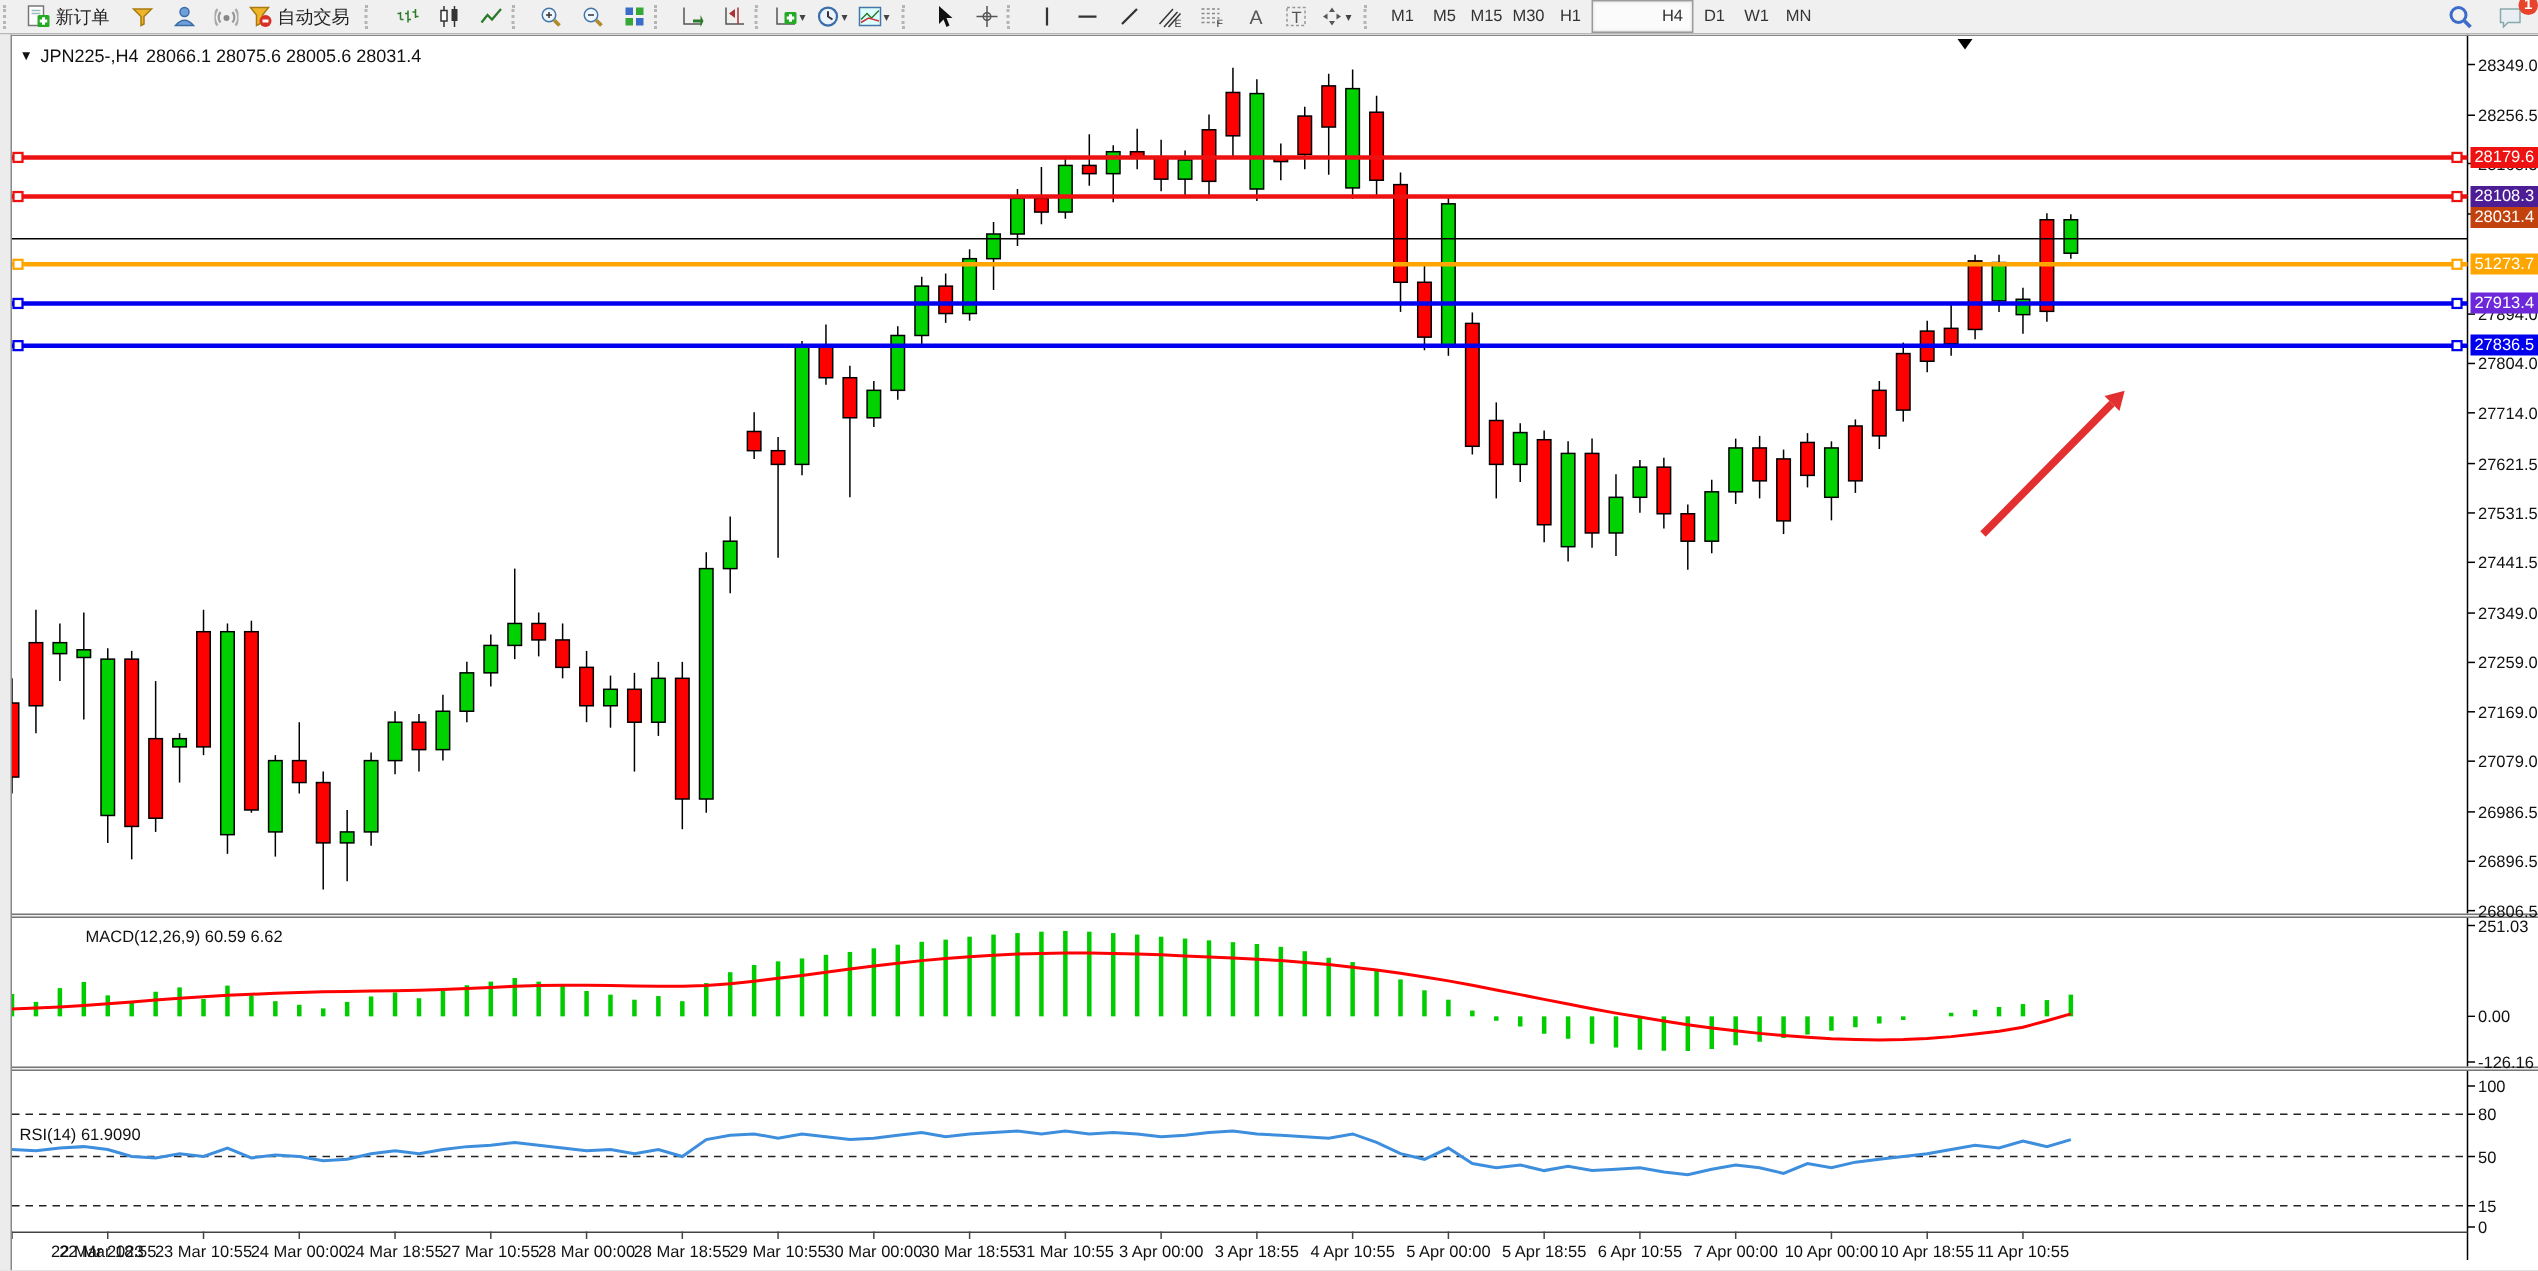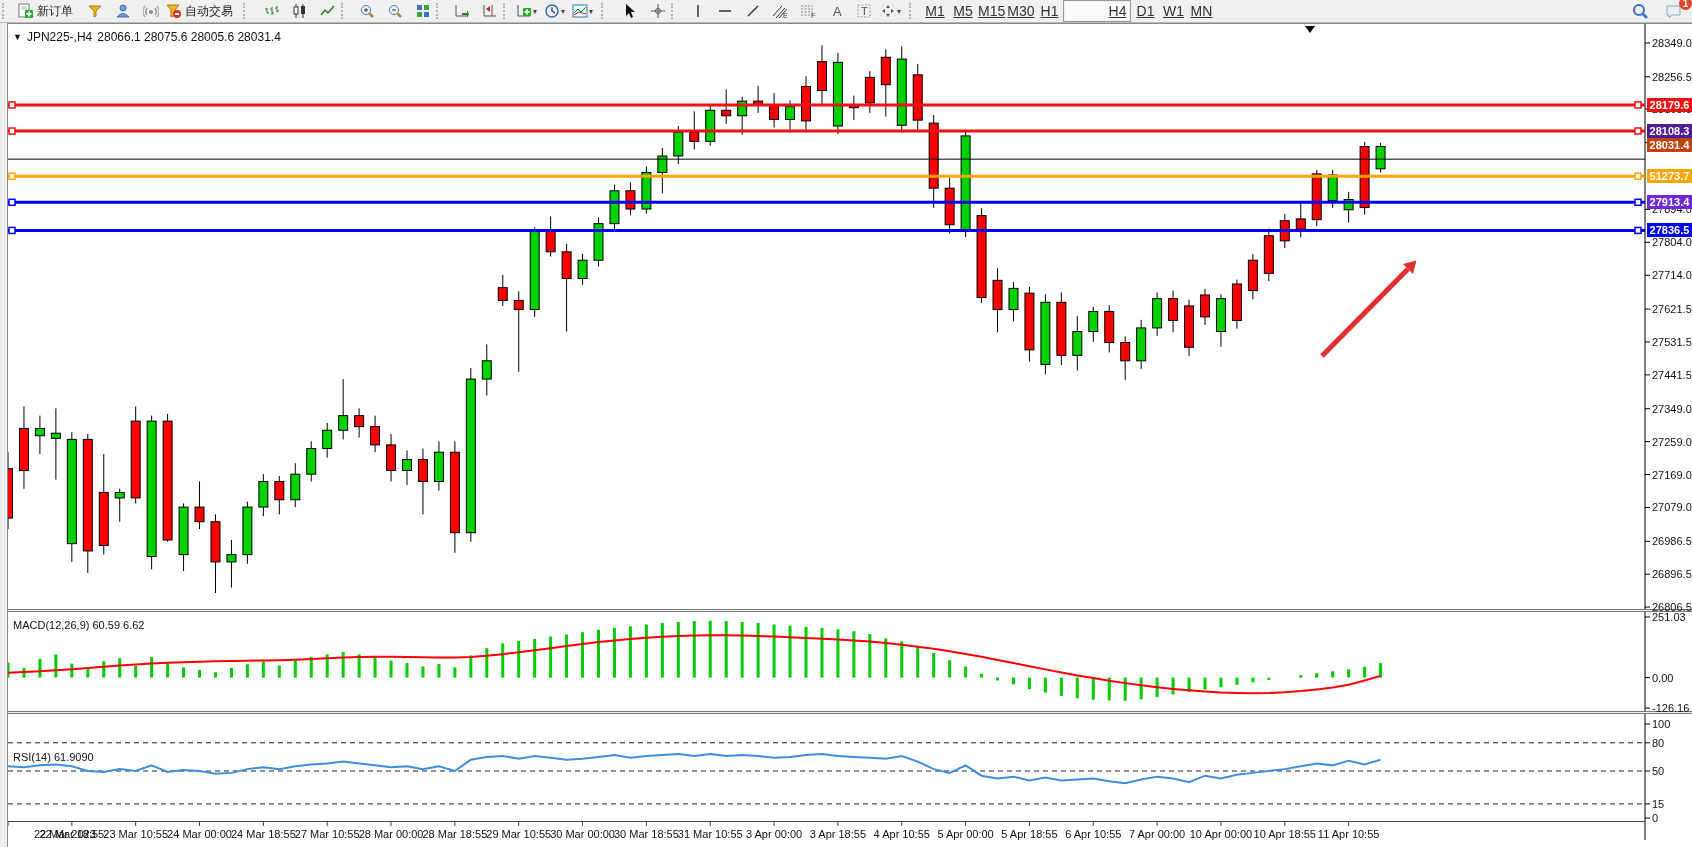--- a/index.html
+++ b/index.html
@@ -5,32 +5,32 @@
   html,body{margin:0;padding:0;background:#c8c8c8;}
   .app{position:relative;width:1692px;height:847px;background:#fff;font-family:"Liberation Sans",sans-serif;overflow:hidden;}
   
   .toolbar{position:absolute;left:0;top:0;width:1692px;height:22px;background:#f0f0f0;border-bottom:1px solid #b8b8b8;display:flex;align-items:center;font-size:12px;color:#222;}
   .tgroup{display:flex;align-items:center;height:22px;padding:0 3px;}
   .grip{width:5px;height:16px;margin:0 2px;border-left:2px dotted #b5b5b5;}
   .tbtn{display:flex;align-items:center;justify-content:flex-end;min-width:22px;height:20px;padding:0 2px;border:1px solid transparent;border-radius:2px;cursor:default;}
   .tbtn svg{display:block;}
   .tlabel{margin-left:3px;margin-right:2px;white-space:nowrap;}
   .caret{font-size:8px;color:#444;margin-left:1px;}
-  .tfbtn{min-width:26px;height:20px;display:flex;align-items:center;justify-content:center;font-size:14px;color:#333;border:1px solid transparent;text-decoration:underline;}
+  .tfbtn{min-width:26px;height:20px;display:flex;align-items:center;justify-content:center;font-size:11px;color:#333;border:1px solid transparent;}
   .tfbtn.active{background:#fbfbfb;border:1px solid #9a9a9a;box-shadow:inset 0 0 2px #ccc;padding-left:40px;}
   .tb-right{position:absolute;right:6px;top:0;height:22px;display:flex;align-items:center;}
   .badge{position:absolute;top:-4px;right:-7px;background:#e8442c;color:#fff;border-radius:8px;font-size:10px;line-height:13px;min-width:13px;text-align:center;font-weight:bold;}
   
   .chartwrap{position:absolute;left:0;top:23px;width:1692px;height:824px;background:#fff;}
   .leftstrip{position:absolute;left:0;top:0;width:7px;height:824px;background:#ececec;border-right:1px solid #8a8a8a;}
   #chart-svg{position:absolute;left:0;top:0;}
   .chart-title{position:absolute;left:13px;top:7px;font-size:12px;color:#111;display:flex;align-items:center;gap:5px;}
   .chart-title .tri{font-size:9px;color:#111;}
   .ind-label{position:absolute;left:13px;font-size:11px;color:#111;}
-  .price-badge{position:absolute;left:1647px;width:45px;height:14px;color:#fff;font-size:11px;font-weight:bold;text-align:center;line-height:14px;}
+  .price-badge{position:absolute;left:1647px;width:45px;height:14px;color:#fff;font-size:11px;font-weight:normal;text-align:center;line-height:14px;}
 </style>
 </head>
 <body>
 <div class="app">
 
   <div class="toolbar">
     <div class="grip"></div>
     <div class="tgroup">
       <div class="tbtn">
         <svg width="17" height="16">
@@ -640,21 +640,21 @@
         <text x="1284.8000000000002" y="815" font-size="11" fill="#111111" font-family="Liberation Sans, sans-serif" text-anchor="middle">10 Apr 18:55</text>
         <line x1="1348.64" y1="798" x2="1348.64" y2="803" stroke="#444"></line>
         <text x="1348.64" y="815" font-size="11" fill="#111111" font-family="Liberation Sans, sans-serif" text-anchor="middle">11 Apr 10:55</text>
       </svg>
     <div class="leftstrip"></div>
     <div class="chart-title">
       <span class="tri">▼</span>
       <span>JPN225-,H4</span>
       <span>28066.1 28075.6 28005.6 28031.4</span>
     </div>
-    <div class="ind-label" style="top:596px;">MACD(12,26,9) 60.59 6.62</div>
+    <div class="ind-label" style="top:596px;margin-left:44px;">MACD(12,26,9) 60.59 6.62</div>
     <div class="ind-label" style="top:728px;">RSI(14) 61.9090</div>
     <div id="badges">
         <div class="price-badge" style="top: 74.9496px; background: rgb(238, 17, 17);">28179.6</div>
         <div class="price-badge" style="top: 101.024px; background: #4c1d95;">28108.3</div>
         <div class="price-badge" style="top: 115px; background: #c2410c;">28031.4</div>
         <div class="price-badge" style="top: 146.188px; background: rgb(255, 165, 0);">51273.7</div>
         <div class="price-badge" style="top: 172.299px; background: #6d28d9; text-align: center;">27913.4</div>
         <div class="price-badge" style="top: 200.421px; background: rgb(0, 0, 238);">27836.5</div>
       </div>
   </div>

